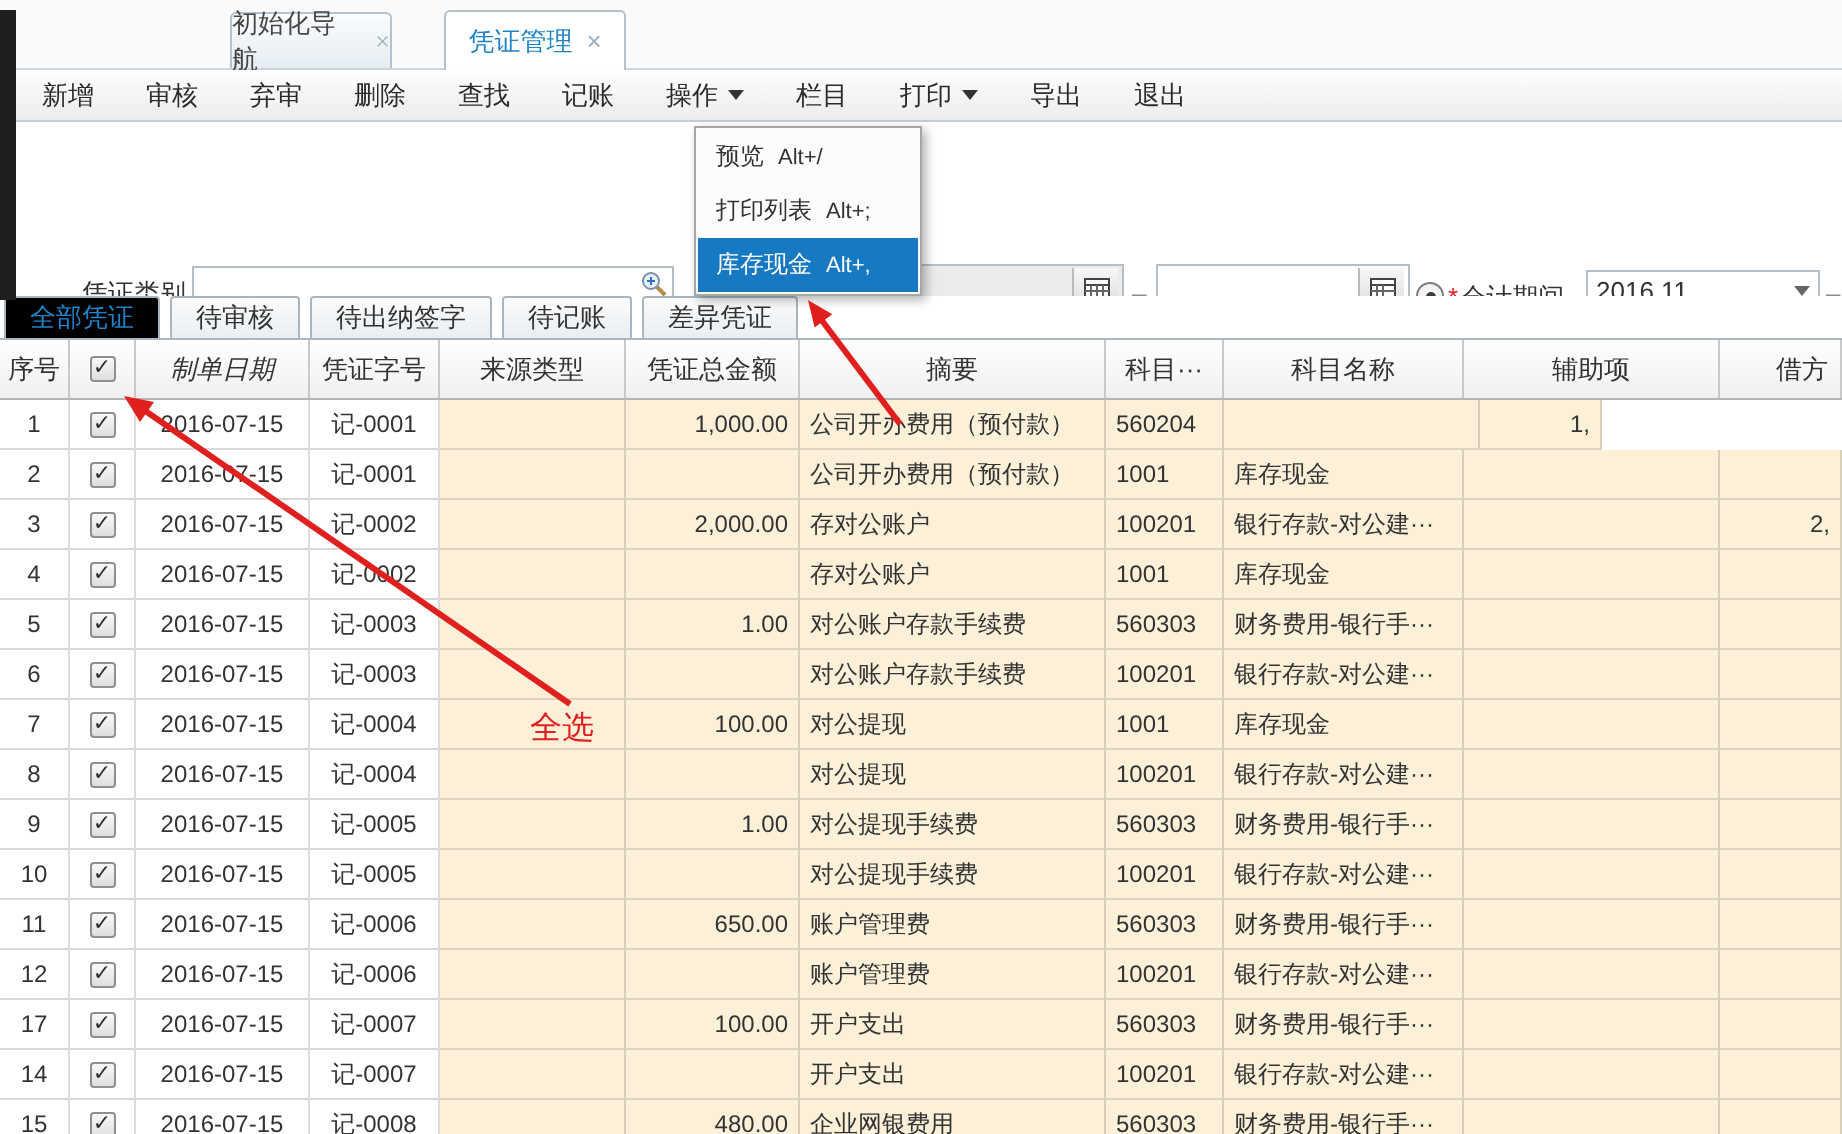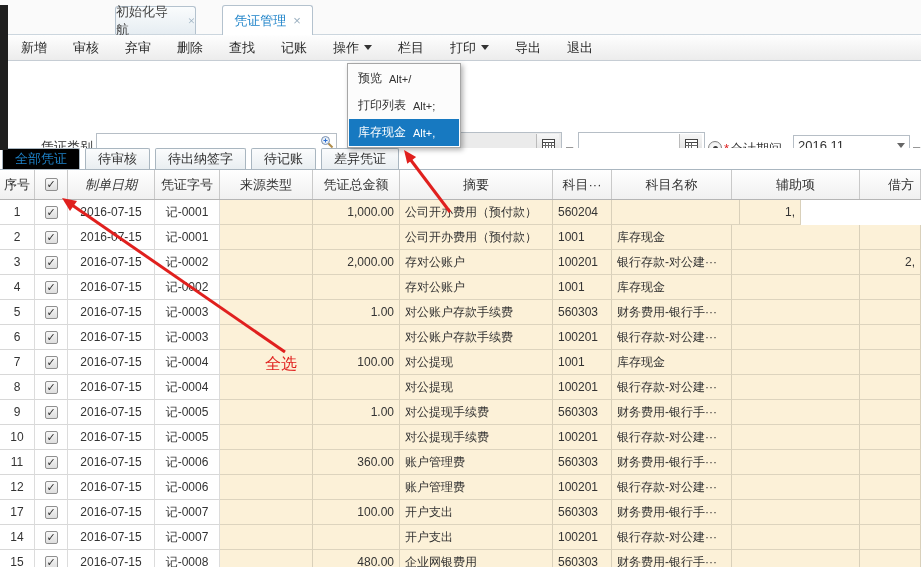--- a/index.html
+++ b/index.html
@@ -396,21 +396,21 @@
         <div class="td cream r" style="width: 61px;"></div>
       </div>
       <div class="tr">
         <div class="td c" style="width: 35px;">11</div>
         <div class="td c" style="width: 33px;">
           <div class="cb">✓</div>
         </div>
         <div class="td c" style="width: 87px;">2016-07-15</div>
         <div class="td c" style="width: 65px;">记-0006</div>
         <div class="td cream c" style="width: 93px;"></div>
-        <div class="td cream r" style="width: 87px;">360.00</div>
+        <div class="td cream r" style="width: 87px;">650.00</div>
         <div class="td cream" style="width: 153px;">账户管理费</div>
         <div class="td cream" style="width: 59px;">560303</div>
         <div class="td cream" style="width: 120px;">财务费用-银行手···</div>
         <div class="td cream c" style="width: 128px;"></div>
         <div class="td cream r" style="width: 61px;"></div>
       </div>
       <div class="tr">
         <div class="td c" style="width: 35px;">12</div>
         <div class="td c" style="width: 33px;">
           <div class="cb">✓</div>

